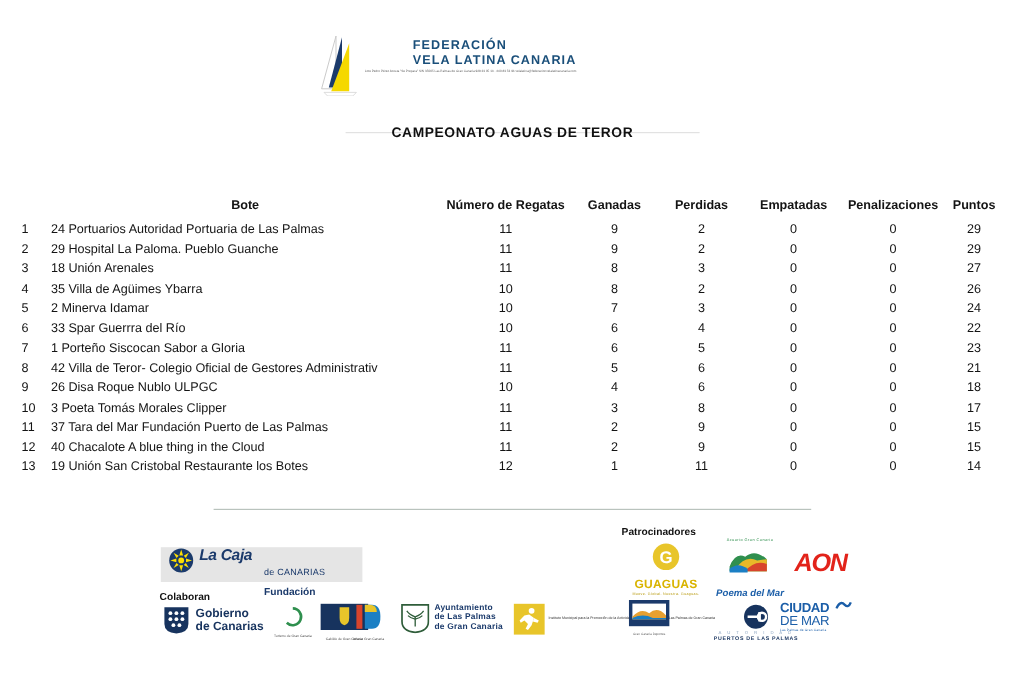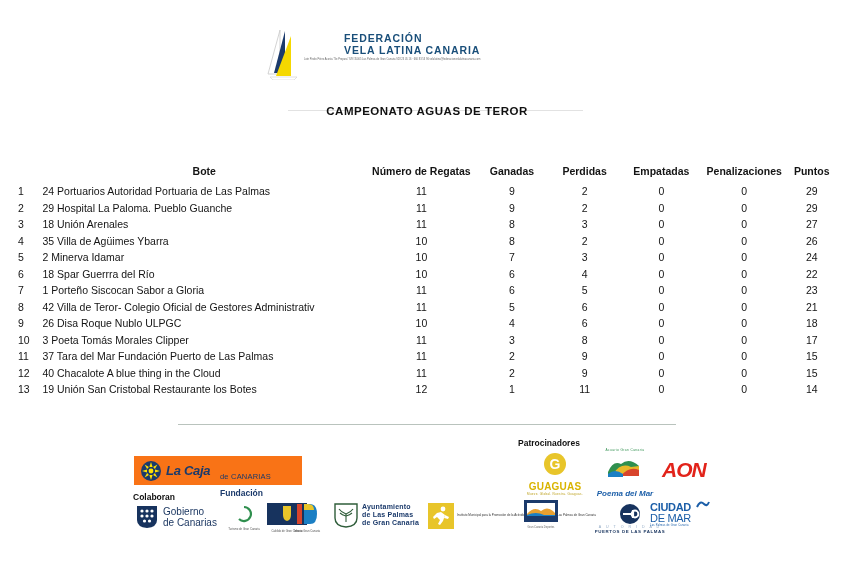--- a/index.html
+++ b/index.html
@@ -141,23 +141,22 @@
     font-size: 8.5px;
     font-weight: bold;
     color: #111;
   }
 
   
   .lacaja {
     position: absolute;
     left: 134px; top: 456px;
     width: 168px; height: 29px;
-    background: #f97316;
+    background: #e5e5e5;
     display: flex;
-    align-items: center;
     padding-left: 6px;
     box-sizing: border-box;
   }
   .lacaja-txt { margin-left: 4px; line-height: 1; }
   .lacaja-l1 {
     font-size: 13px; font-weight: bold; color: #1b3a6b;
     font-style: italic; letter-spacing: -0.3px;
   }
   .lacaja-fund {
     font-size: 8.5px; font-weight: bold; color: #1b3a6b;
@@ -202,21 +201,21 @@
     color: #e2231a;
     letter-spacing: -1px;
   }
 
   
   .gobcan {
     position: absolute;
     left: 136px; top: 505px;
     display: flex; align-items: center;
   }
-  .gobcan-txt { margin-left: 5px; line-height: 11px; }
+  .gobcan-txt { margin-left: 5px; line-height: 11px; font-weight: bold; }
   .gobcan-l { font-size: 10px; color: #17335e; }
 
   .small-logo {
     position: absolute;
     text-align: center;
   }
   .sl-cap { font-size: 2.8px; color: #555; line-height: 3.4px; margin-top: 1px; }
 
   .ayto {
     position: absolute;
@@ -344,21 +343,21 @@
         <td class="c-bote">2 Minerva  Idamar</td>
         <td class="c-num">10</td>
         <td class="c-gan">7</td>
         <td class="c-per">3</td>
         <td class="c-emp">0</td>
         <td class="c-pen">0</td>
         <td class="c-pts">24</td>
       </tr>
       <tr>
         <td class="c-rank">6</td>
-        <td class="c-bote">18 Spar Guerrra del Río</td>
+        <td class="c-bote">33 Spar Guerrra del Río</td>
         <td class="c-num">10</td>
         <td class="c-gan">6</td>
         <td class="c-per">4</td>
         <td class="c-emp">0</td>
         <td class="c-pen">0</td>
         <td class="c-pts">22</td>
       </tr>
       <tr>
         <td class="c-rank">7</td>
         <td class="c-bote">1 Porteño Siscocan Sabor a Gloria</td>

